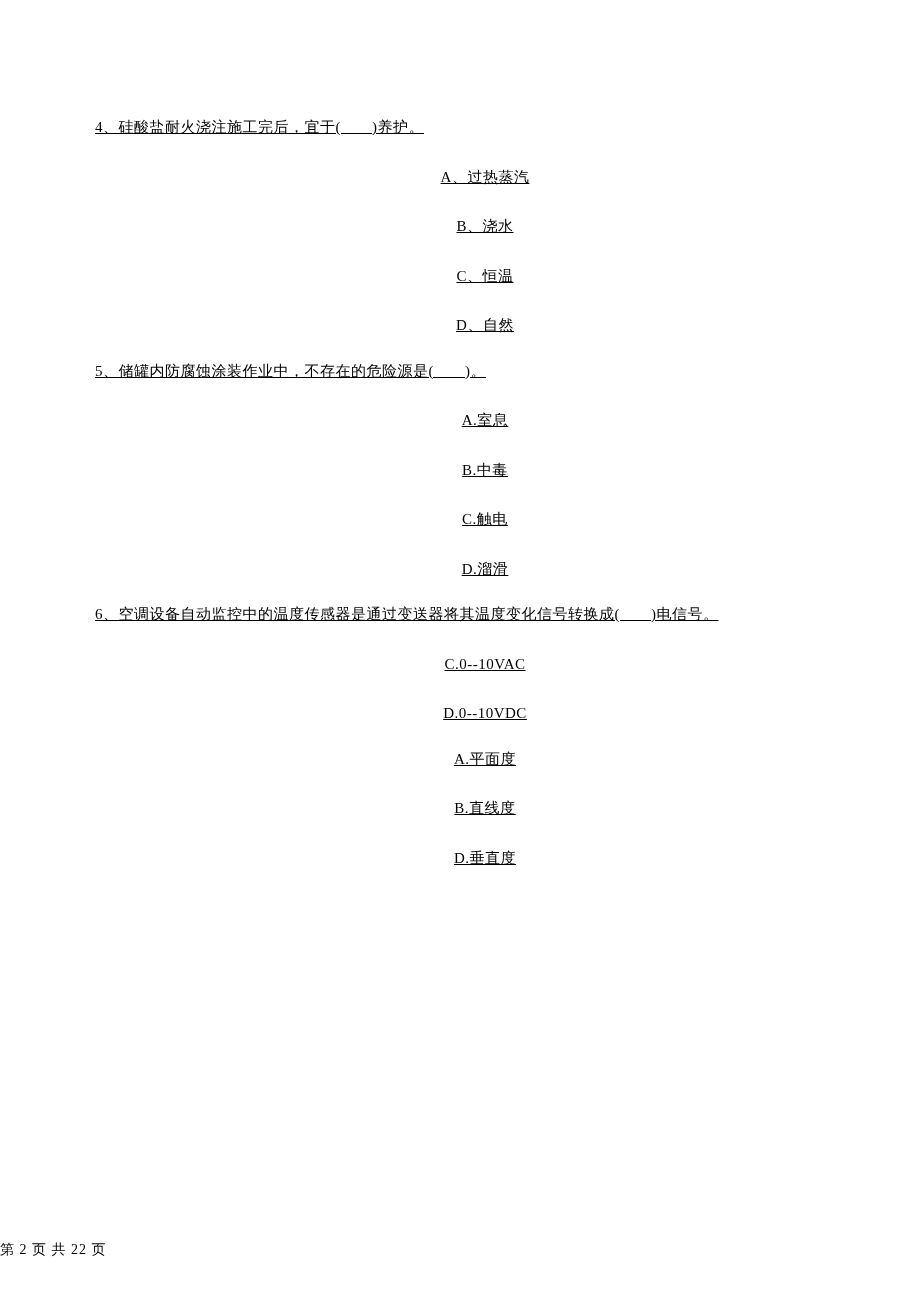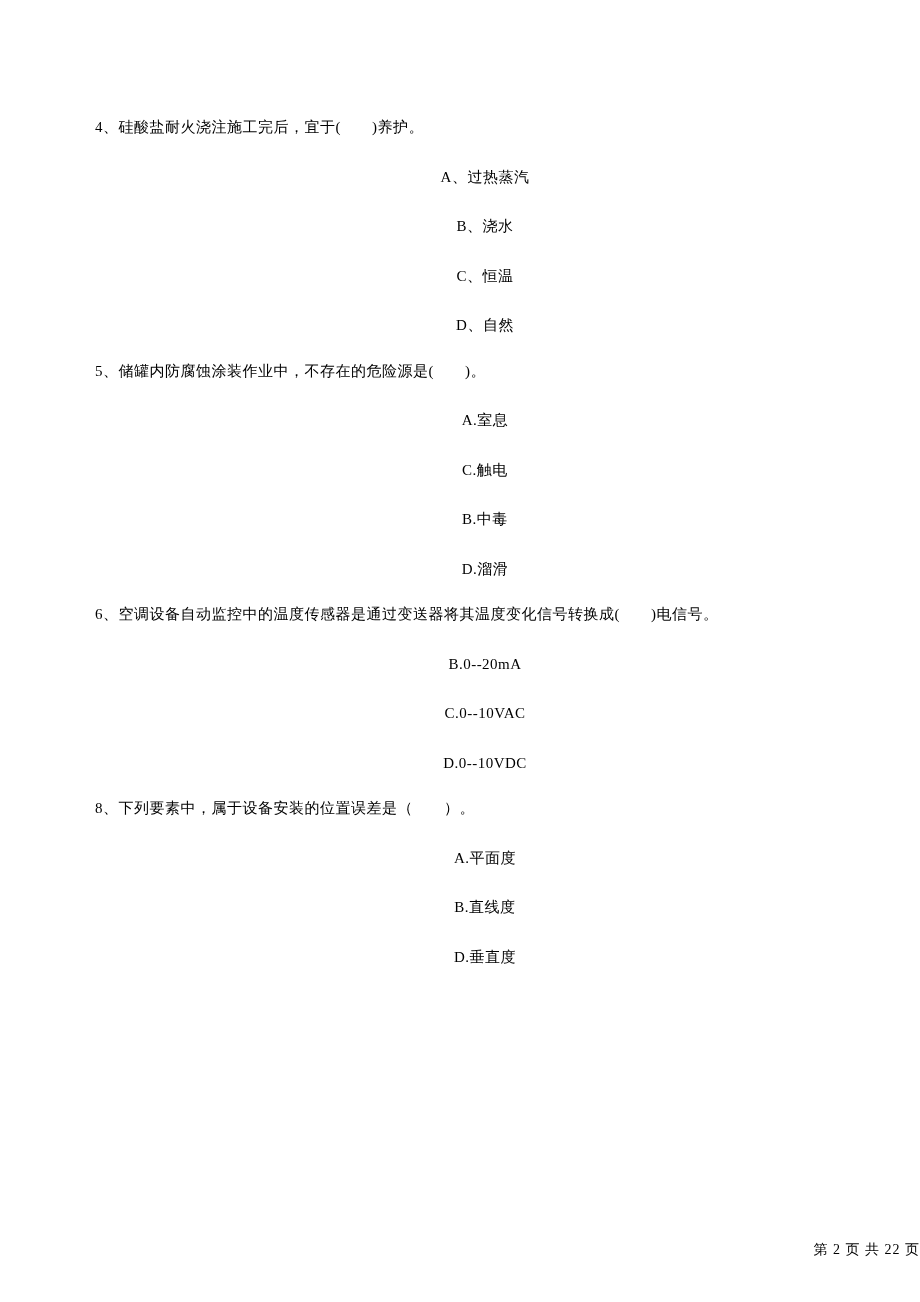--- a/index.html
+++ b/index.html
@@ -33,27 +33,28 @@
       font-size: 15px;
       line-height: 1.7;
       margin-bottom: 24px;
       letter-spacing: 0.5px;
     }
     .option:last-child {
       margin-bottom: 0;
     }
     .question-block {
       margin-bottom: 6px;
+      text-decoration: underline;
     }
     .page-footer {
       position: absolute;
       bottom: 43px;
       left: 0;
       right: 0;
-      text-align: right;
+      text-align: left;
       font-size: 14px;
       letter-spacing: 1px;
     }
   </style>
 </head>
 <body>
 
 <div class="page-content">
 
   <div class="question-block">
@@ -63,40 +64,38 @@
       <div class="option">B、浇水</div>
       <div class="option">C、恒温</div>
       <div class="option">D、自然</div>
     </div>
   </div>
 
   <div class="question-block">
     <div class="question-stem">5、储罐内防腐蚀涂装作业中，不存在的危险源是(　　)。</div>
     <div class="option-group">
       <div class="option">A.室息</div>
+      <div class="option">B.中毒</div>
       <div class="option">C.触电</div>
-      <div class="option">B.中毒</div>
       <div class="option">D.溜滑</div>
     </div>
   </div>
 
   <div class="question-block">
     <div class="question-stem">6、空调设备自动监控中的温度传感器是通过变送器将其温度变化信号转换成(　　)电信号。</div>
     <div class="option-group">
-      <div class="option">B.0--20mA</div>
       <div class="option">C.0--10VAC</div>
       <div class="option">D.0--10VDC</div>
     </div>
   </div>
 
   <div class="question-block">
   </div>
 
   <div class="question-block">
-    <div class="question-stem">8、下列要素中，属于设备安装的位置误差是（　　）。</div>
     <div class="option-group">
       <div class="option">A.平面度</div>
       <div class="option">B.直线度</div>
       <div class="option">D.垂直度</div>
     </div>
   </div>
 
 </div>
 
 <div class="page-footer">第 2 页 共 22 页</div>

